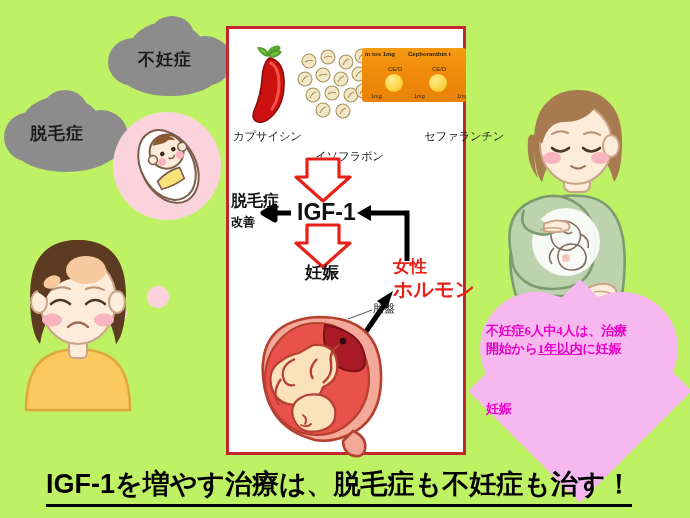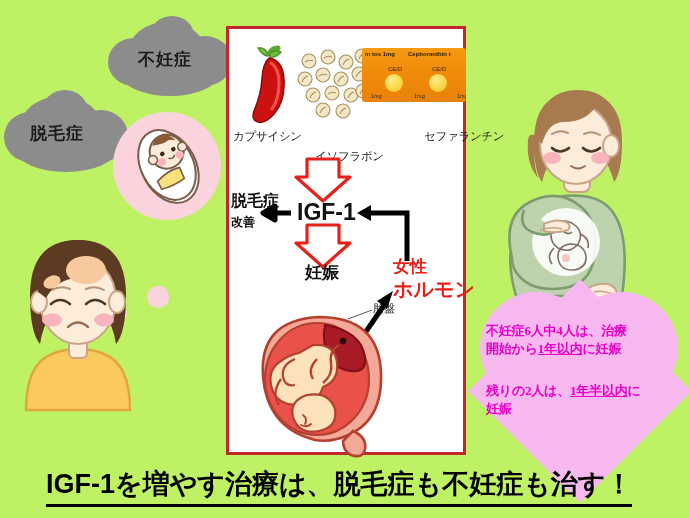--- a/index.html
+++ b/index.html
@@ -445,21 +445,18 @@
   <div id="heart-wrap">
     <div class="heart-lobe" style="left:10px; top:6px;"></div>
     <div class="heart-lobe" style="left:96px; top:6px;"></div>
     <div class="heart-body"></div>
 
     <div class="heart-text" style="left:16px; top:36px;">不妊症6人中4人は、治療</div>
     <div class="heart-text" style="left:16px; top:54px;">
       <span>開始から</span><span class="u">1年以内</span><span>に妊娠</span>
     </div>
 
-    <div class="heart-text" style="left:16px; top:96px;">
-      <span>残りの2人は、</span><span class="u">1年半以内</span><span>に</span>
-    </div>
     <div class="heart-text" style="left:16px; top:114px;">妊娠</div>
   </div>
 
   <div id="caption">IGF-1を増やす治療は、脱毛症も不妊症も治す！</div>
 
 </div>
 
 </body></html>

